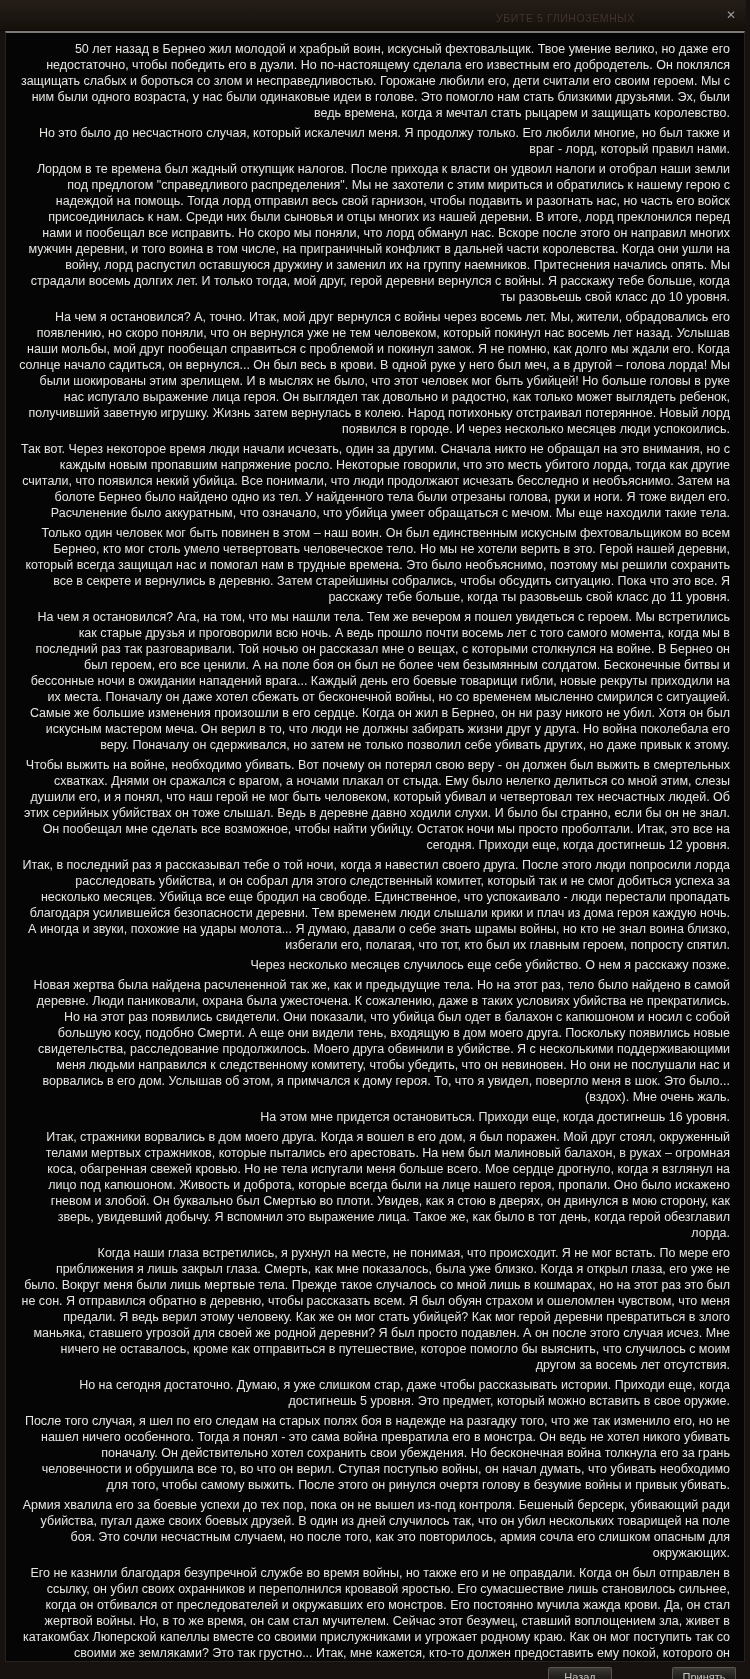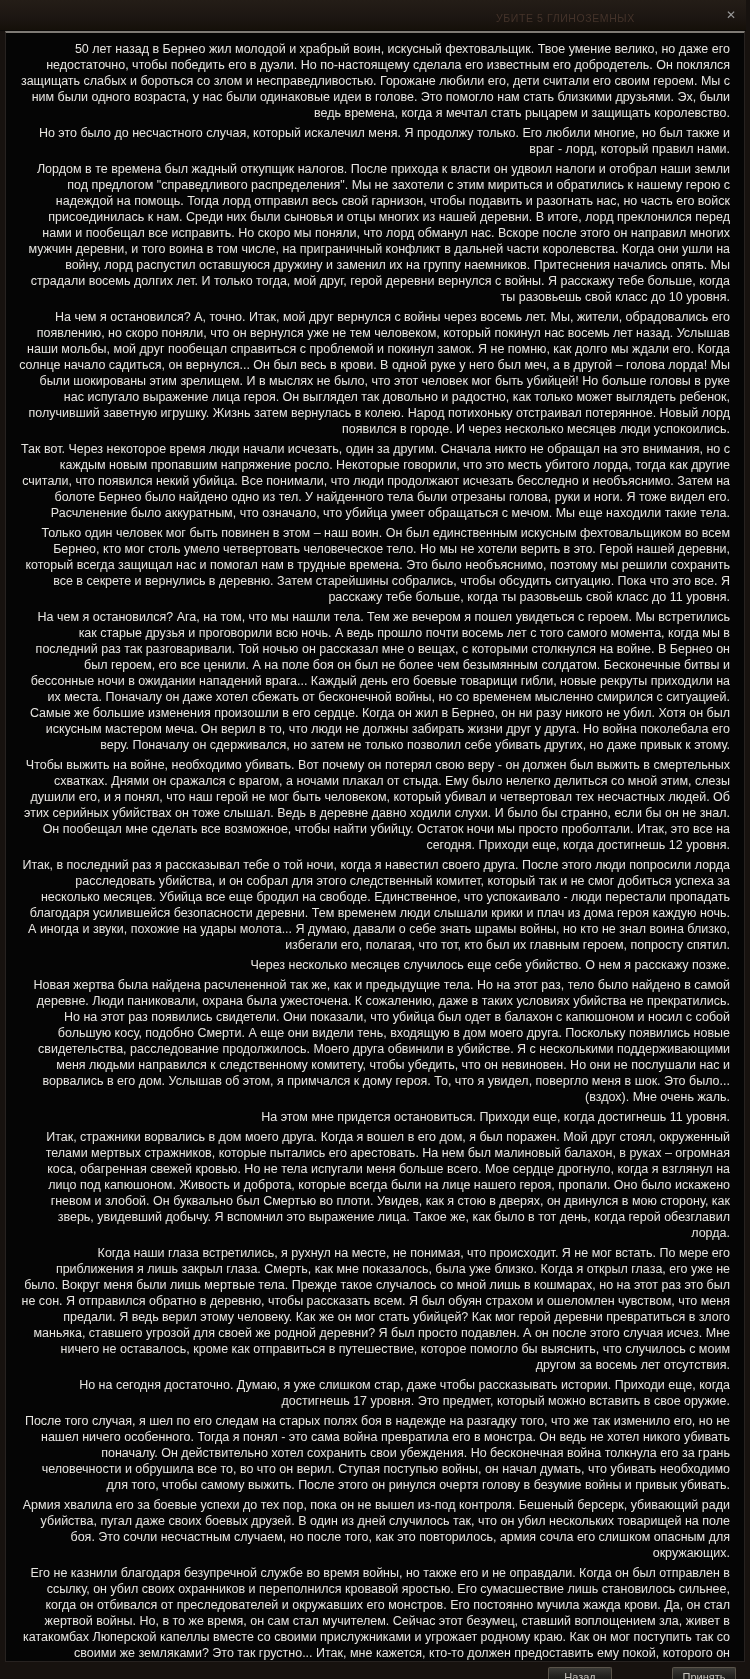--- a/index.html
+++ b/index.html
@@ -74,24 +74,24 @@
         <p><span>Но это было до несчастного случая, который искалечил меня. Я продолжу только. Его любили многие, но был также и враг - лорд, который правил нами.</span></p>
         <p><span>Лордом в те времена был жадный откупщик налогов. После прихода к власти он удвоил налоги и отобрал наши земли под предлогом "справедливого распределения". Мы не захотели с этим мириться и обратились к нашему герою с надеждой на помощь. Тогда лорд отправил весь свой гарнизон, чтобы подавить и разогнать нас, но часть его войск присоединилась к нам. Среди них были сыновья и отцы многих из нашей деревни. В итоге, лорд преклонился перед нами и пообещал все исправить. Но скоро мы поняли, что лорд обманул нас. Вскоре после этого он направил многих мужчин деревни, и того воина в том числе, на приграничный конфликт в дальней части королевства. Когда они ушли на войну, лорд распустил оставшуюся дружину и заменил их на группу наемников. Притеснения начались опять. Мы страдали восемь долгих лет. И только тогда, мой друг, герой деревни вернулся с войны. Я расскажу тебе больше, когда ты разовьешь свой класс до 10 уровня.</span></p>
         <p><span>На чем я остановился? А, точно. Итак, мой друг вернулся с войны через восемь лет. Мы, жители, обрадовались его появлению, но скоро поняли, что он вернулся уже не тем человеком, который покинул нас восемь лет назад. Услышав наши мольбы, мой друг пообещал справиться с проблемой и покинул замок. Я не помню, как долго мы ждали его. Когда солнце начало садиться, он вернулся... Он был весь в крови. В одной руке у него был меч, а в другой – голова лорда! Мы были шокированы этим зрелищем. И в мыслях не было, что этот человек мог быть убийцей! Но больше головы в руке нас испугало выражение лица героя. Он выглядел так довольно и радостно, как только может выглядеть ребенок, получивший заветную игрушку. Жизнь затем вернулась в колею. Народ потихоньку отстраивал потерянное. Новый лорд появился в городе. И через несколько месяцев люди успокоились.</span></p>
         <p><span>Так вот. Через некоторое время люди начали исчезать, один за другим. Сначала никто не обращал на это внимания, но с каждым новым пропавшим напряжение росло. Некоторые говорили, что это месть убитого лорда, тогда как другие считали, что появился некий убийца. Все понимали, что люди продолжают исчезать бесследно и необъяснимо. Затем на болоте Бернео было найдено одно из тел. У найденного тела были отрезаны голова, руки и ноги. Я тоже видел его. Расчленение было аккуратным, что означало, что убийца умеет обращаться с мечом. Мы еще находили такие тела.</span></p>
         <p><span>Только один человек мог быть повинен в этом – наш воин. Он был единственным искусным фехтовальщиком во всем Бернео, кто мог столь умело четвертовать человеческое тело. Но мы не хотели верить в это. Герой нашей деревни, который всегда защищал нас и помогал нам в трудные времена. Это было необъяснимо, поэтому мы решили сохранить все в секрете и вернулись в деревню. Затем старейшины собрались, чтобы обсудить ситуацию. Пока что это все. Я расскажу тебе больше, когда ты разовьешь свой класс до 11 уровня.</span></p>
         <p><span>На чем я остановился? Ага, на том, что мы нашли тела. Тем же вечером я пошел увидеться с героем. Мы встретились как старые друзья и проговорили всю ночь. А ведь прошло почти восемь лет с того самого момента, когда мы в последний раз так разговаривали. Той ночью он рассказал мне о вещах, с которыми столкнулся на войне. В Бернео он был героем, его все ценили. А на поле боя он был не более чем безымянным солдатом. Бесконечные битвы и бессонные ночи в ожидании нападений врага... Каждый день его боевые товарищи гибли, новые рекруты приходили на их места. Поначалу он даже хотел сбежать от бесконечной войны, но со временем мысленно смирился с ситуацией. Самые же большие изменения произошли в его сердце. Когда он жил в Бернео, он ни разу никого не убил. Хотя он был искусным мастером меча. Он верил в то, что люди не должны забирать жизни друг у друга. Но война поколебала его веру. Поначалу он сдерживался, но затем не только позволил себе убивать других, но даже привык к этому.</span></p>
         <p><span>Чтобы выжить на войне, необходимо убивать. Вот почему он потерял свою веру - он должен был выжить в смертельных схватках. Днями он сражался с врагом, а ночами плакал от стыда. Ему было нелегко делиться со мной этим, слезы душили его, и я понял, что наш герой не мог быть человеком, который убивал и четвертовал тех несчастных людей. Об этих серийных убийствах он тоже слышал. Ведь в деревне давно ходили слухи. И было бы странно, если бы он не знал. Он пообещал мне сделать все возможное, чтобы найти убийцу. Остаток ночи мы просто проболтали. Итак, это все на сегодня. Приходи еще, когда достигнешь 12 уровня.</span></p>
         <p><span>Итак, в последний раз я рассказывал тебе о той ночи, когда я навестил своего друга. После этого люди попросили лорда расследовать убийства, и он собрал для этого следственный комитет, который так и не смог добиться успеха за несколько месяцев. Убийца все еще бродил на свободе. Единственное, что успокаивало - люди перестали пропадать благодаря усилившейся безопасности деревни. Тем временем люди слышали крики и плач из дома героя каждую ночь. А иногда и звуки, похожие на удары молота... Я думаю, давали о себе знать шрамы войны, но кто не знал воина близко, избегали его, полагая, что тот, кто был их главным героем, попросту спятил.</span></p>
         <p><span>Через несколько месяцев случилось еще себе убийство. О нем я расскажу позже.</span></p>
         <p><span>Новая жертва была найдена расчлененной так же, как и предыдущие тела. Но на этот раз, тело было найдено в самой деревне. Люди паниковали, охрана была ужесточена. К сожалению, даже в таких условиях убийства не прекратились. Но на этот раз появились свидетели. Они показали, что убийца был одет в балахон с капюшоном и носил с собой большую косу, подобно Смерти. А еще они видели тень, входящую в дом моего друга. Поскольку появились новые свидетельства, расследование продолжилось. Моего друга обвинили в убийстве. Я с несколькими поддерживающими меня людьми направился к следственному комитету, чтобы убедить, что он невиновен. Но они не послушали нас и ворвались в его дом. Услышав об этом, я примчался к дому героя. То, что я увидел, повергло меня в шок. Это было... (вздох). Мне очень жаль.</span></p>
-        <p><span>На этом мне придется остановиться. Приходи еще, когда достигнешь 11 уровня.</span></p>
+        <p><span>На этом мне придется остановиться. Приходи еще, когда достигнешь 16 уровня.</span></p>
         <p><span>Итак, стражники ворвались в дом моего друга. Когда я вошел в его дом, я был поражен. Мой друг стоял, окруженный телами мертвых стражников, которые пытались его арестовать. На нем был малиновый балахон, в руках – огромная коса, обагренная свежей кровью. Но не тела испугали меня больше всего. Мое сердце дрогнуло, когда я взглянул на лицо под капюшоном. Живость и доброта, которые всегда были на лице нашего героя, пропали. Оно было искажено гневом и злобой. Он буквально был Смертью во плоти. Увидев, как я стою в дверях, он двинулся в мою сторону, как зверь, увидевший добычу. Я вспомнил это выражение лица. Такое же, как было в тот день, когда герой обезглавил лорда.</span></p>
         <p><span>Когда наши глаза встретились, я рухнул на месте, не понимая, что происходит. Я не мог встать. По мере его приближения я лишь закрыл глаза. Смерть, как мне показалось, была уже близко. Когда я открыл глаза, его уже не было. Вокруг меня были лишь мертвые тела. Прежде такое случалось со мной лишь в кошмарах, но на этот раз это был не сон. Я отправился обратно в деревню, чтобы рассказать всем. Я был обуян страхом и ошеломлен чувством, что меня предали. Я ведь верил этому человеку. Как же он мог стать убийцей? Как мог герой деревни превратиться в злого маньяка, ставшего угрозой для своей же родной деревни? Я был просто подавлен. А он после этого случая исчез. Мне ничего не оставалось, кроме как отправиться в путешествие, которое помогло бы выяснить, что случилось с моим другом за восемь лет отсутствия.</span></p>
-        <p><span>Но на сегодня достаточно. Думаю, я уже слишком стар, даже чтобы рассказывать истории. Приходи еще, когда достигнешь 17 уровня. Это предмет, который можно вставить в свое оружие.</span></p>
+        <p><span>Но на сегодня достаточно. Думаю, я уже слишком стар, даже чтобы рассказывать истории. Приходи еще, когда достигнешь 5 уровня. Это предмет, который можно вставить в свое оружие.</span></p>
         <p><span>После того случая, я шел по его следам на старых полях боя в надежде на разгадку того, что же так изменило его, но не нашел ничего особенного. Тогда я понял - это сама война превратила его в монстра. Он ведь не хотел никого убивать поначалу. Он действительно хотел сохранить свои убеждения. Но бесконечная война толкнула его за грань человечности и обрушила все то, во что он верил. Ступая поступью войны, он начал думать, что убивать необходимо для того, чтобы самому выжить. После этого он ринулся очертя голову в безумие войны и привык убивать.</span></p>
         <p><span>Армия хвалила его за боевые успехи до тех пор, пока он не вышел из-под контроля. Бешеный берсерк, убивающий ради убийства, пугал даже своих боевых друзей. В один из дней случилось так, что он убил нескольких товарищей на поле боя. Это сочли несчастным случаем, но после того, как это повторилось, армия сочла его слишком опасным для окружающих.</span></p>
         <p><span>Его не казнили благодаря безупречной службе во время войны, но также его и не оправдали. Когда он был отправлен в ссылку, он убил своих охранников и переполнился кровавой яростью. Его сумасшествие лишь становилось сильнее, когда он отбивался от преследователей и окружавших его монстров. Его постоянно мучила жажда крови. Да, он стал жертвой войны. Но, в то же время, он сам стал мучителем. Сейчас этот безумец, ставший воплощением зла, живет в катакомбах Люперской капеллы вместе со своими прислужниками и угрожает родному краю. Как он мог поступить так со своими же земляками? Это так грустно... Итак, мне кажется, кто-то должен предоставить ему покой, которого он заслуживает. И... Я хочу, чтобы это было сделано тобой.</span></p>
         <p><span>Я бы не попросил тебя об этом, если бы не видел твою силу, иначе это было бы слишком опасно. Но ты развил свой класс. Вижу, что ты уже готов к битве с ним. Ты намного сильнее по сравнению с тем, что я видел раньше. Исполнишь последнее желание старика? Спрашиваешь, где этот человек? Я же говорил тебе, что он в </span><span class="hl">катакомбах Люперской капеллы.</span><span> Тебе бы следовало это знать. Это </span><span class="hl">Какантерос.</span></p>
       </div>
   </div>
 
   <div>
     <button class="btn btn-back">Назад</button>
     <button class="btn btn-accept">Принять</button>

